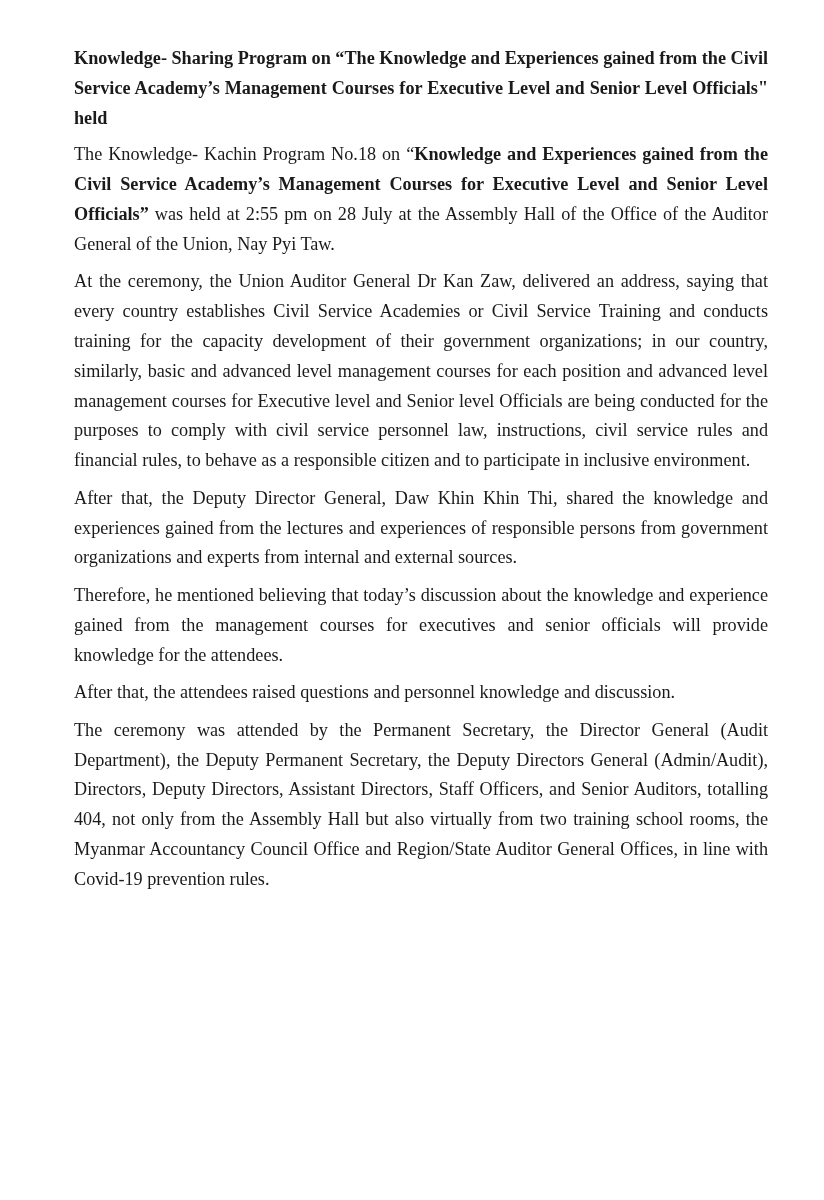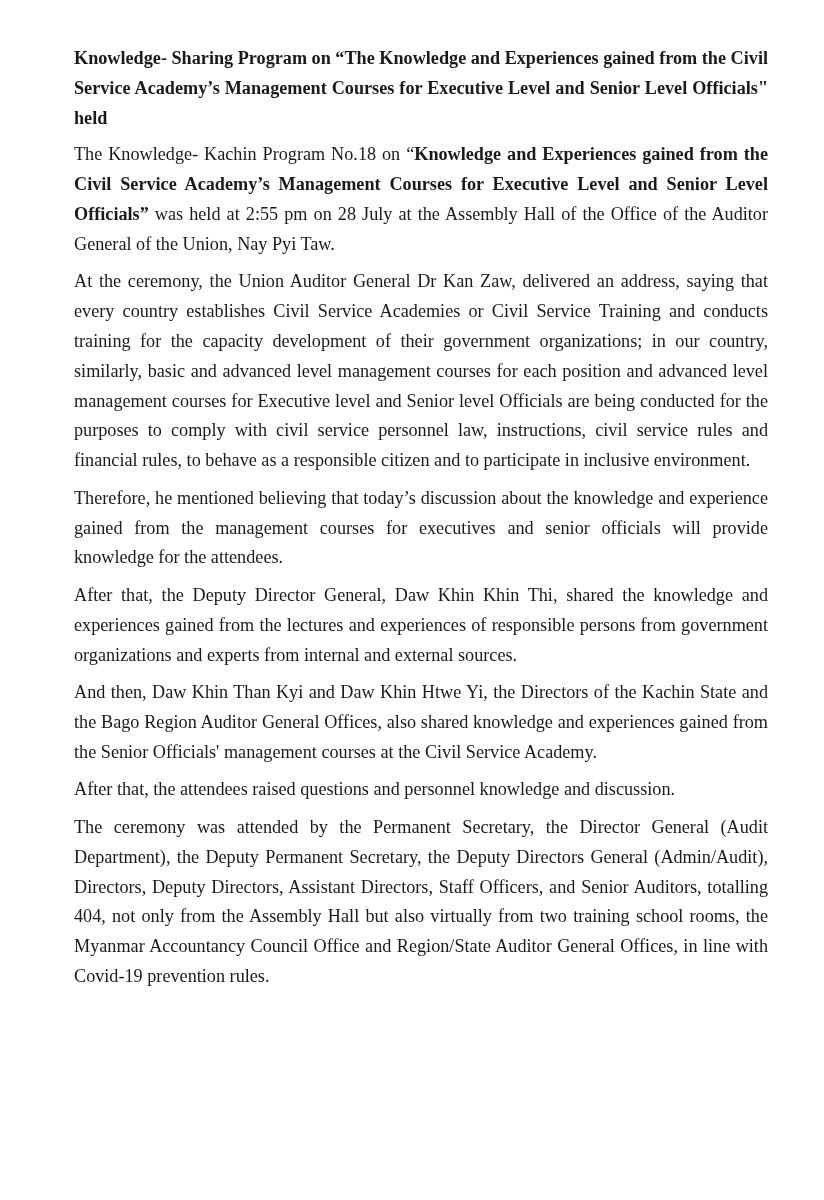--- a/index.html
+++ b/index.html
@@ -38,18 +38,17 @@
   </style>
 </head>
 <body>
 
 <div class="page">
   <div class="title">Knowledge- Sharing Program on “The Knowledge and Experiences gained from the Civil Service Academy’s Management Courses for Executive Level and Senior Level Officials" held</div>
 
   <p><span>The Knowledge- Kachin Program No.18 on “</span><span class="bold">Knowledge and Experiences gained from the Civil Service Academy’s Management Courses for Executive Level and Senior Level Officials”</span><span> was held at 2:55 pm on 28 July at the Assembly Hall of the Office of the Auditor General of the Union, Nay Pyi Taw.</span></p>
 
   <p>At the ceremony, the Union Auditor General Dr Kan Zaw, delivered an address, saying that every country establishes Civil Service Academies or Civil Service Training and conducts training for the capacity development of their government organizations; in our country, similarly, basic and advanced level management courses for each position and advanced level management courses for Executive level and Senior level Officials are being conducted for the purposes to comply with civil service personnel law, instructions, civil service rules and financial rules, to behave as a responsible citizen and to participate in inclusive environment.</p>
+  <p>After that, the Deputy Director General, Daw Khin Khin Thi, shared the knowledge and experiences gained from the lectures and experiences of responsible persons from government organizations and experts from internal and external sources.</p>
   <p>Therefore, he mentioned believing that today’s discussion about the knowledge and experience gained from the management courses for executives and senior officials will provide knowledge for the attendees.</p>
-  <p>After that, the Deputy Director General, Daw Khin Khin Thi, shared the knowledge and experiences gained from the lectures and experiences of responsible persons from government organizations and experts from internal and external sources.</p>
-  <p>And then, Daw Khin Than Kyi and Daw Khin Htwe Yi, the Directors of the Kachin State and the Bago Region Auditor General Offices, also shared knowledge and experiences gained from the Senior Officials' management courses at the Civil Service Academy.</p>
   <p>After that, the attendees raised questions and personnel knowledge and discussion.</p>
   <p>The ceremony was attended by the Permanent Secretary, the Director General (Audit Department), the Deputy Permanent Secretary, the Deputy Directors General (Admin/Audit), Directors, Deputy Directors, Assistant Directors, Staff Officers, and Senior Auditors, totalling 404, not only from the Assembly Hall but also virtually from two training school rooms, the Myanmar Accountancy Council Office and Region/State Auditor General Offices, in line with Covid-19 prevention rules.</p>
 </div>
 
 </body></html>

